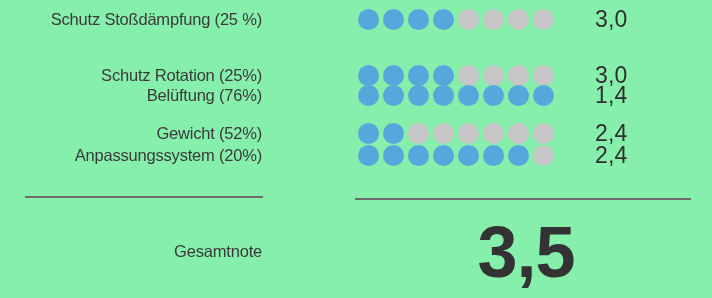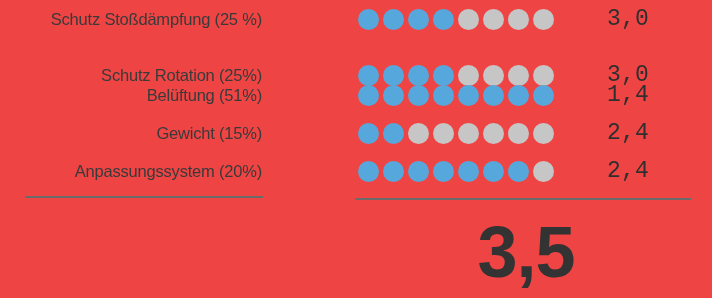--- a/index.html
+++ b/index.html
@@ -7,21 +7,21 @@
     padding: 0;
     background: #ffffff;
   }
   body {
     font-family: "Liberation Sans", sans-serif;
   }
   #rating-card {
     position: relative;
     width: 712px;
     height: 298px;
-    background: #ef4444;
+    background: #86efac;
     overflow: hidden;
   }
 
   
   .criteria-rows {
     position: absolute;
     left: 0;
     top: 0;
     width: 712px;
     height: 190px;
@@ -55,27 +55,26 @@
   .dot {
     width: 21px;
     height: 21px;
     border-radius: 50%;
     flex: 0 0 21px;
   }
   .dot.filled  { background: #56a8dc; }
   .dot.empty   { background: #c6c6c6; }
 
   .criteria-score {
-    margin-left: 44px;
+    margin-left: 32px;
     font-size: 23px;
     line-height: 1;
     color: #2f2f2f;
     letter-spacing: 0.2px;
     white-space: nowrap;
-    font-family: Liberation Mono, monospace;
   }
 
   
   .rule {
     position: absolute;
     height: 2px;
     background: #6b6b6b;
   }
   #rule-left  { left: 25px;  top: 196px; width: 238px; }
   #rule-right { left: 355px; top: 198px; width: 336px; }
@@ -151,66 +150,67 @@
         <span class="dot filled"></span>
         <span class="dot empty"></span>
         <span class="dot empty"></span>
         <span class="dot empty"></span>
         <span class="dot empty"></span>
       </div>
       <div class="criteria-score">3,0</div>
     </div>
 
     <div class="criteria-row" style="top:76px;">
-      <div class="criteria-label">Belüftung (51%)</div>
+      <div class="criteria-label">Belüftung (76%)</div>
       <div class="dot-scale">
         <span class="dot filled"></span>
         <span class="dot filled"></span>
         <span class="dot filled"></span>
         <span class="dot filled"></span>
         <span class="dot filled"></span>
         <span class="dot filled"></span>
         <span class="dot filled"></span>
         <span class="dot filled"></span>
       </div>
       <div class="criteria-score">1,4</div>
     </div>
 
     <div class="criteria-row" style="top:114px;">
-      <div class="criteria-label">Gewicht (15%)</div>
+      <div class="criteria-label">Gewicht (52%)</div>
       <div class="dot-scale">
         <span class="dot filled"></span>
         <span class="dot filled"></span>
         <span class="dot empty"></span>
         <span class="dot empty"></span>
         <span class="dot empty"></span>
         <span class="dot empty"></span>
         <span class="dot empty"></span>
         <span class="dot empty"></span>
       </div>
       <div class="criteria-score">2,4</div>
     </div>
 
-    <div class="criteria-row" style="top:152px;">
+    <div class="criteria-row" style="top:136px;">
       <div class="criteria-label">Anpassungssystem (20%)</div>
       <div class="dot-scale">
         <span class="dot filled"></span>
         <span class="dot filled"></span>
         <span class="dot filled"></span>
         <span class="dot filled"></span>
         <span class="dot filled"></span>
         <span class="dot filled"></span>
         <span class="dot filled"></span>
         <span class="dot empty"></span>
       </div>
       <div class="criteria-score">2,4</div>
     </div>
 
   </div>
 
   <div class="rule" id="rule-left"></div>
   <div class="rule" id="rule-right"></div>
 
   <div id="total-row">
+    <div id="total-label">Gesamtnote</div>
     <div id="total-score">3,5</div>
   </div>
 
 </div>
 
 </body></html>

